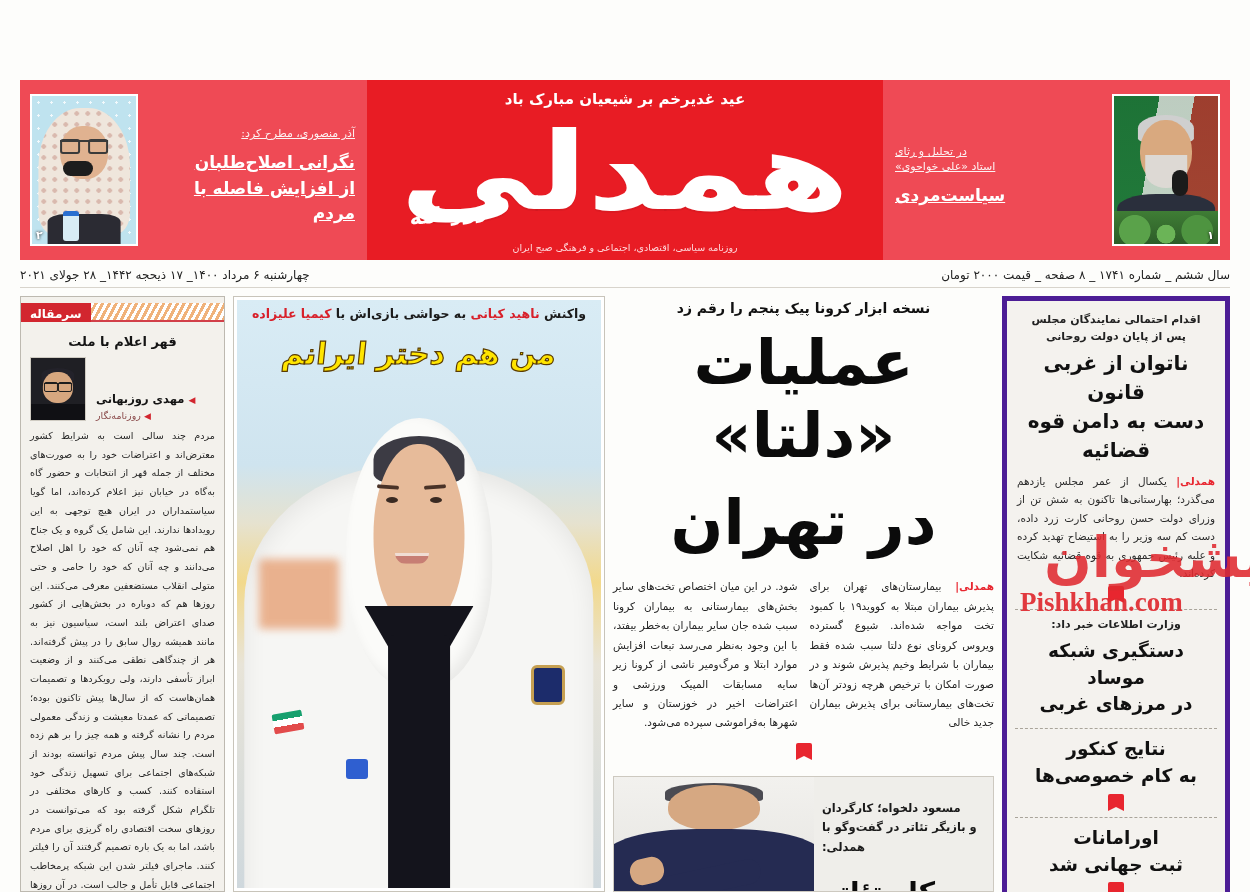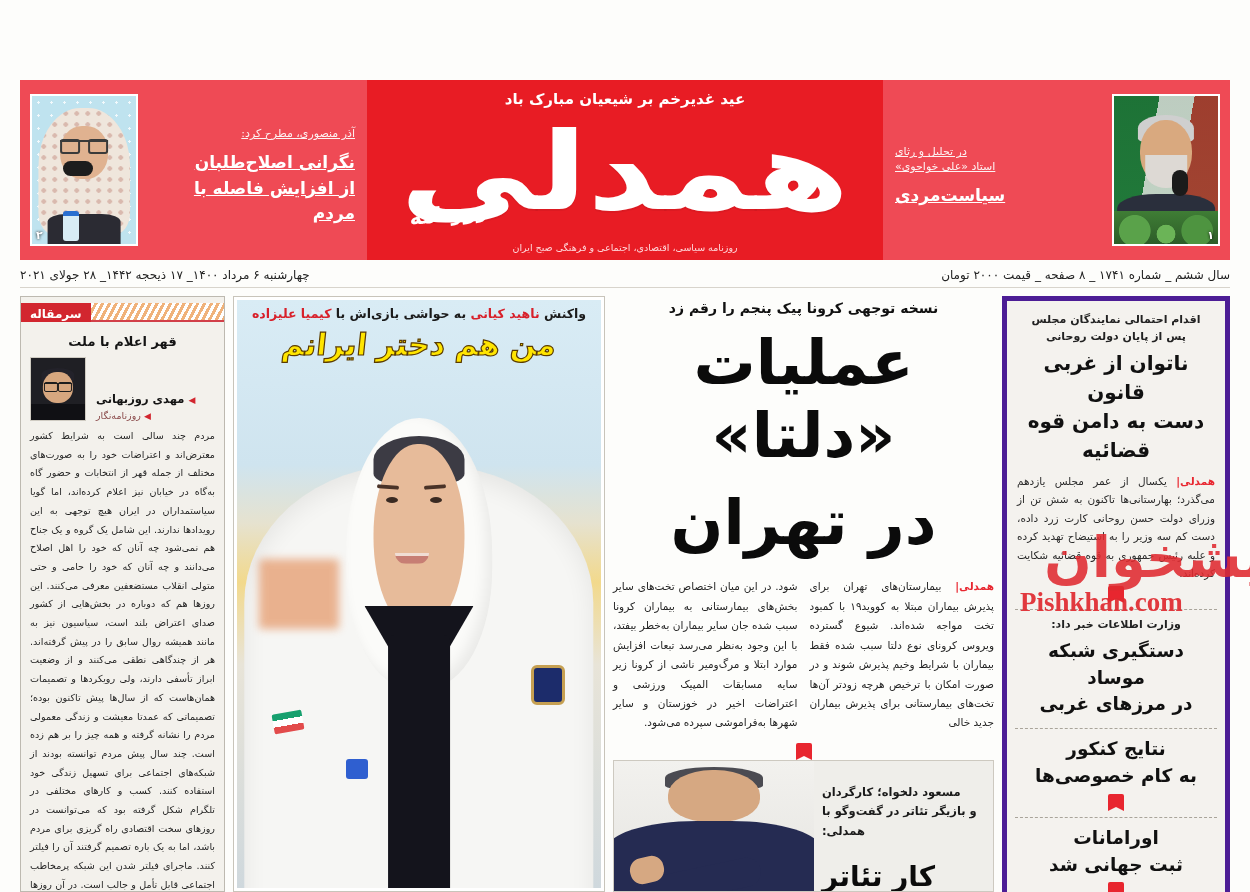--- a/index.html
+++ b/index.html
@@ -277,21 +277,21 @@
     flex: 1 1 50%;
     font-size: 10.5px;
     line-height: 1.85;
     text-align: justify;
     color: #242424;
   }
   .lead-badge-wrap { text-align: center; margin-top: 6px; }
 
   
   .interview {
-    margin-top: 4px;
+    margin-top: 20px;
     border: 1px solid #cdc9c0;
     background: #efeeea;
     height: 232px;
     display: flex;
     flex-direction: row;
     position: relative;
     overflow: hidden;
   }
   .iv-text {
     flex: 1 1 auto;
@@ -342,21 +342,21 @@
     top: 0; right: 0; left: 0;
     z-index: 5;
     padding: 6px 10px 10px;
     text-align: center;
     direction: rtl;
   }
   .pc-kicker {
     font-size: 12.5px;
     font-weight: bold;
     color: #1b1b1b;
-    margin-bottom: 6px;
+    margin-bottom: 15px;
   }
   .pc-kicker .hl { color: #d8202a; }
   .pc-head {
     font-size: 30px;
     font-weight: bold;
     color: #ffe500;
     -webkit-text-stroke: 1.2px #5a3b00;
     letter-spacing: -.5px;
     transform: skewX(-6deg);
   }
@@ -803,21 +803,21 @@
           <div class="gtitle">گوناگون</div>
 
         </div>
 
       </div>
     </div>
 
     <div class="col-center">
 
       <div class="lead-col">
-        <div class="lead-kicker">نسخه توجهی کرونا پیک پنجم را رقم زد</div>
+        <div class="lead-kicker">نسخه ابزار کرونا پیک پنجم را رقم زد</div>
         <div class="lead-head">عملیات «دلتا»</div>
         <div class="lead-head">در تهران</div>
 
         <div class="lead-body">
           <div class="lb-col"><span class="tag-hamdeli">همدلی|</span> <span>بیمارستان‌های تهران برای پذیرش بیماران مبتلا به کووید۱۹ با کمبود تخت مواجه شده‌اند. شیوع گسترده ویروس کرونای نوع دلتا سبب شده فقط بیماران با شرایط وخیم پذیرش شوند و در صورت امکان با ترخیص هرچه زودتر آن‌ها تخت‌های بیمارستانی برای پذیرش بیماران جدید خالی</span></div>
           <div class="lb-col">شود. در این میان اختصاص تخت‌های سایر بخش‌های بیمارستانی به بیماران کرونا سبب شده جان سایر بیماران به‌خطر بیفتد، با این وجود به‌نظر می‌رسد تبعات افزایش موارد ابتلا و مرگ‌ومیر ناشی از کرونا زیر سایه مسابقات المپیک ورزشی و اعتراضات اخیر در خوزستان و سایر شهرها به‌فراموشی سپرده می‌شود.</div>
         </div>
         <div class="lead-badge-wrap">
             <span class="pg-badge"></span>
           </div>

